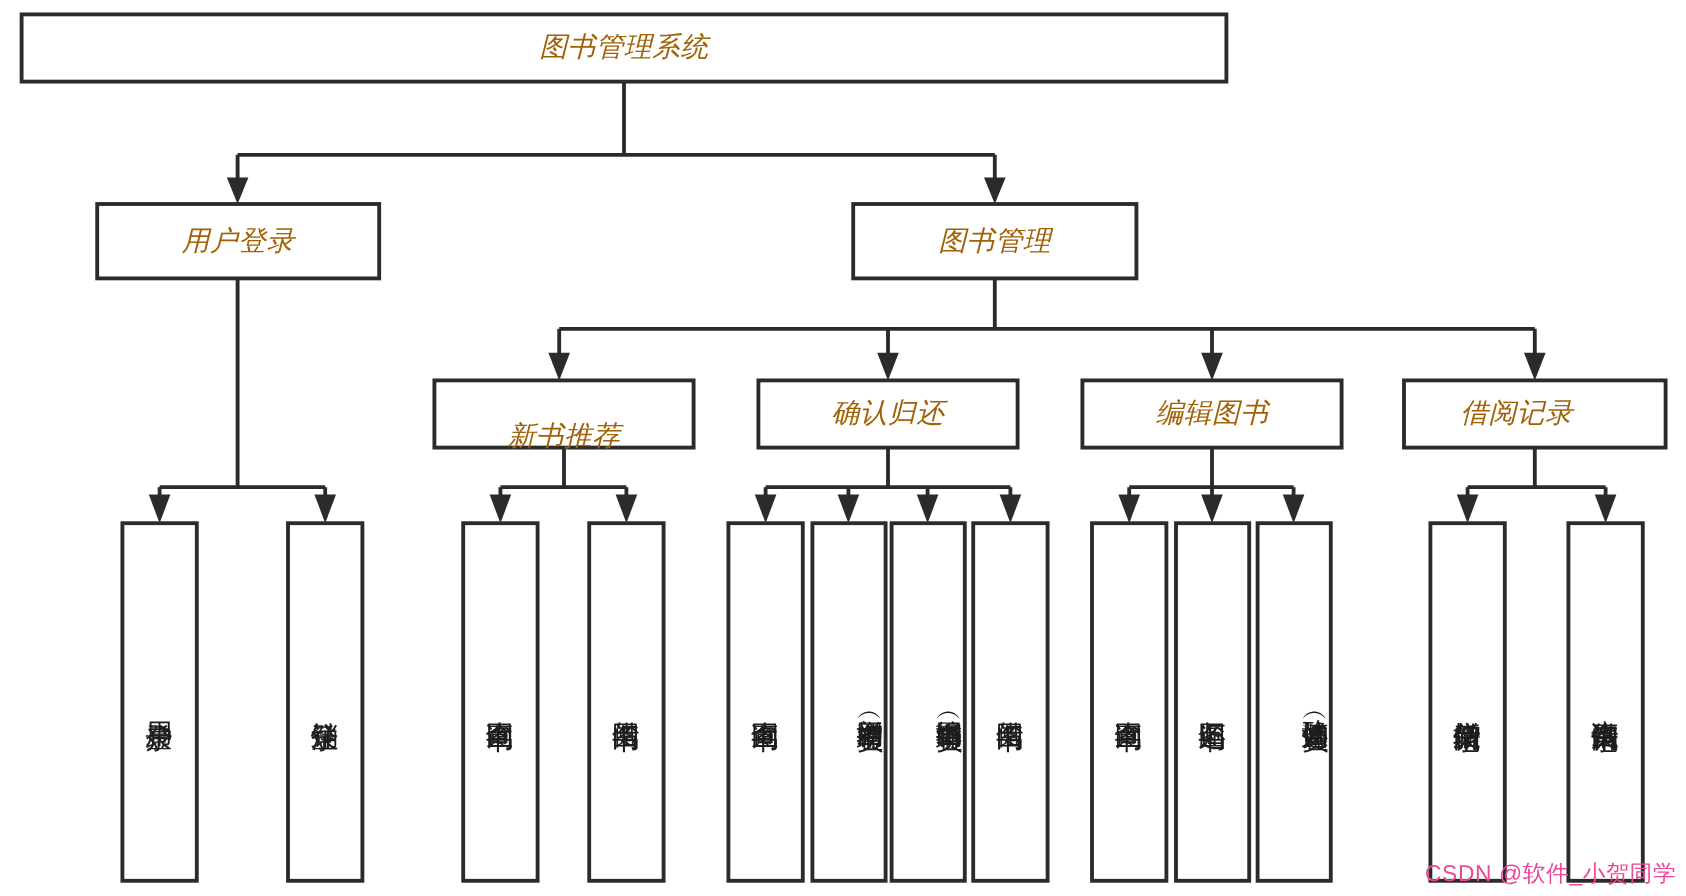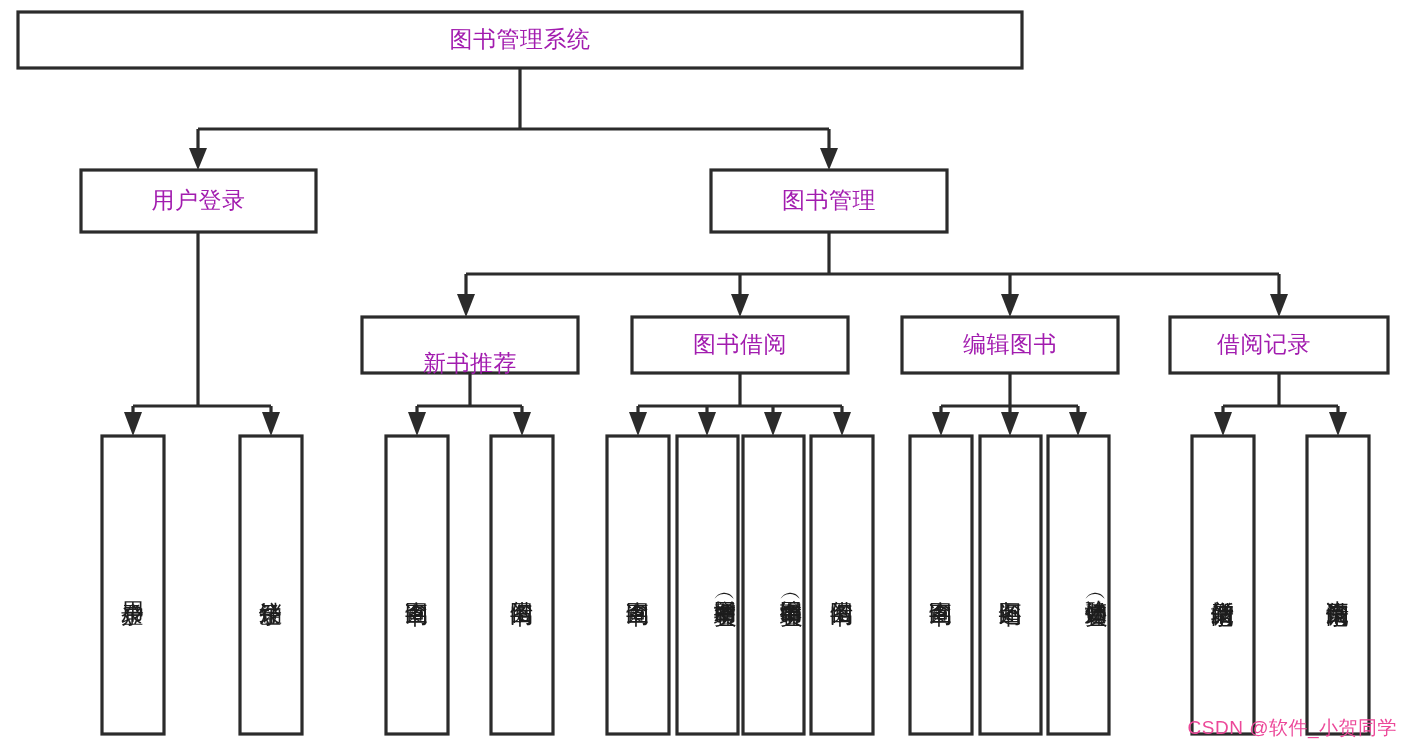--- a/index.html
+++ b/index.html
@@ -39,26 +39,27 @@
   }
   .arrow-head {
     fill: #2b2b2b;
     stroke: none;
   }
   .node-label-h {
     position: absolute;
     display: flex;
     align-items: center;
     justify-content: center;
-    color: #a21caf;
+    color: #a16207;
     font-size: 23px;
     line-height: 1.1;
     letter-spacing: 0.5px;
     white-space: nowrap;
     user-select: none;
+    font-style: italic;
   }
   .node-label-v {
     position: absolute;
     display: flex;
     align-items: center;
     justify-content: center;
     color: #1d1d1d;
     font-size: 23px;
     line-height: 1.22;
     letter-spacing: 1px;
@@ -176,21 +177,21 @@
     <rect class="node-box" x="1307" y="436" width="62" height="298"></rect>
 
   </svg>
 
   <div class="node-label-h" style="left:18px; top:12px; width:1004px; height:56px;">图书管理系统</div>
 
   <div class="node-label-h" style="left:81px; top:170px; width:235px; height:62px;">用户登录</div>
   <div class="node-label-h" style="left:711px; top:170px; width:236px; height:62px;">图书管理</div>
 
   <div class="node-label-h" style="left:362px; top:317px; width:216px; height:52px;margin-top:21px;">新书推荐</div>
-  <div class="node-label-h" style="left:632px; top:317px; width:216px; height:56px;">图书借阅</div>
+  <div class="node-label-h" style="left:632px; top:317px; width:216px; height:56px;">确认归还</div>
   <div class="node-label-h" style="left:902px; top:317px; width:216px; height:56px;">编辑图书</div>
   <div class="node-label-h" style="left:1170px; top:317px; width:188px; height:56px;">借阅记录</div>
 
   <div class="node-label-v" style="left:102px; top:436px; width:62px; height:298px;">用户登录</div>
   <div class="node-label-v" style="left:240px; top:436px; width:62px; height:298px;">注销登录</div>
 
   <div class="node-label-v" style="left:386px; top:436px; width:62px; height:298px;">查询图书</div>
   <div class="node-label-v" style="left:491px; top:436px; width:62px; height:298px;">借阅图书</div>
 
   <div class="node-label-v" style="left:607px; top:436px; width:62px; height:298px;">查询图书</div>

